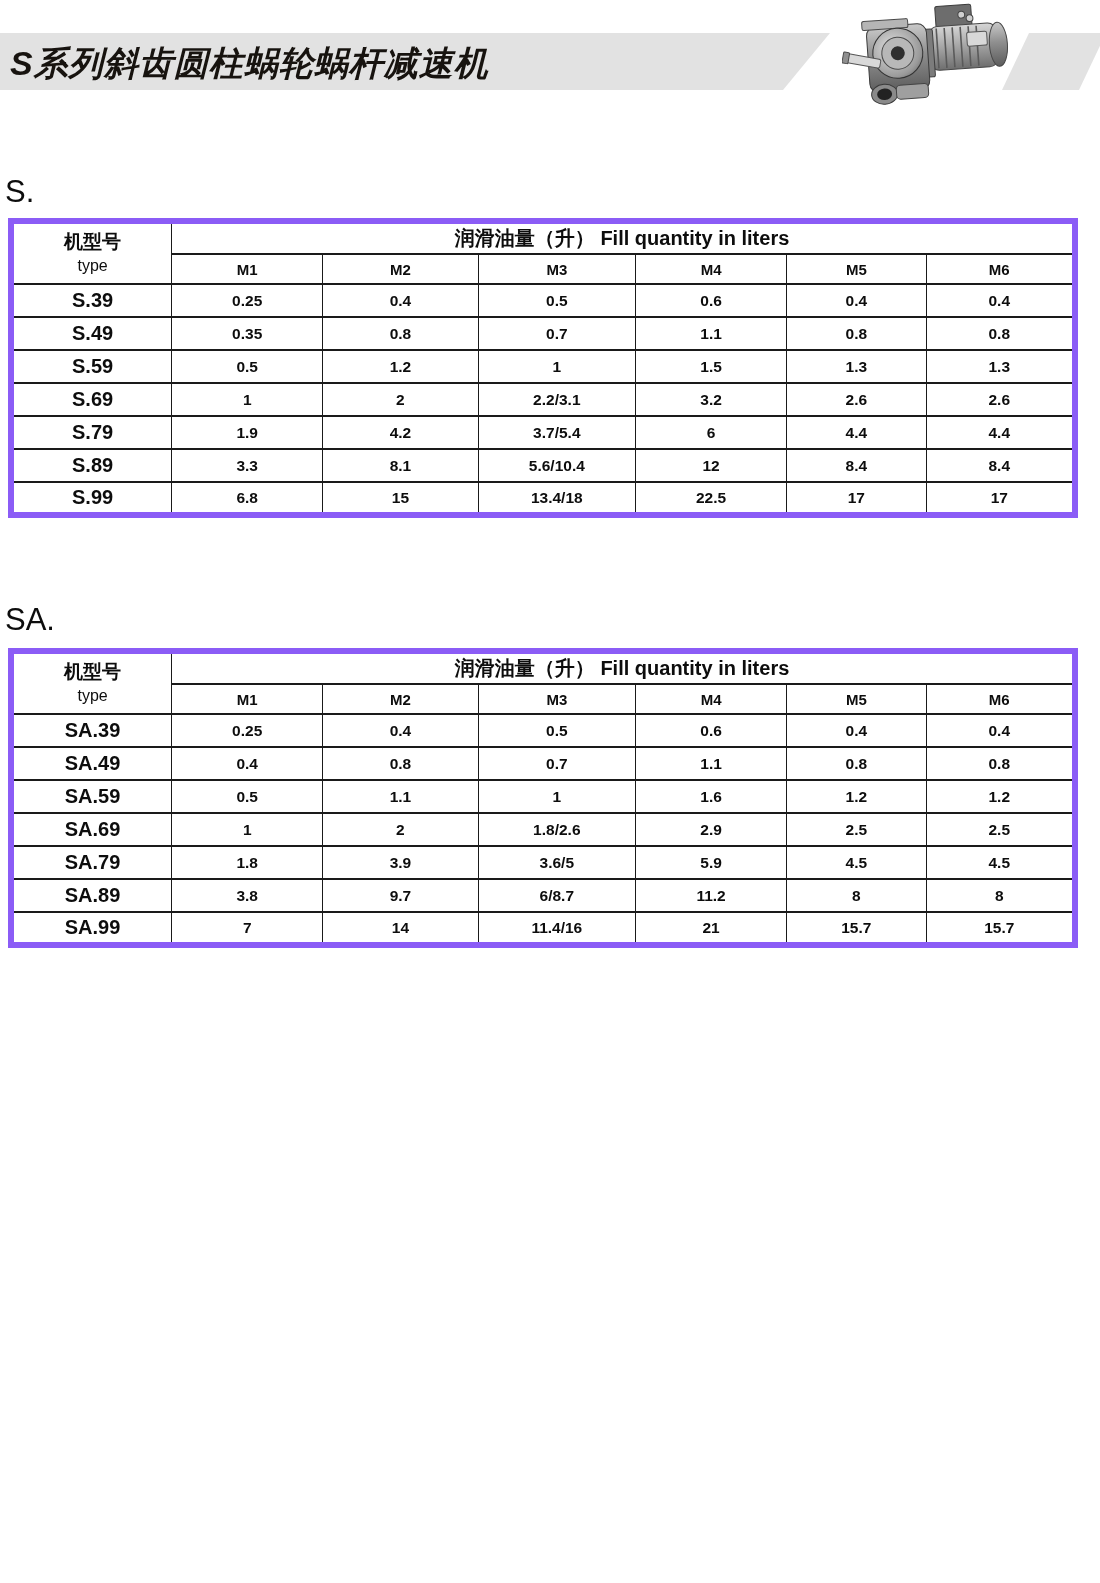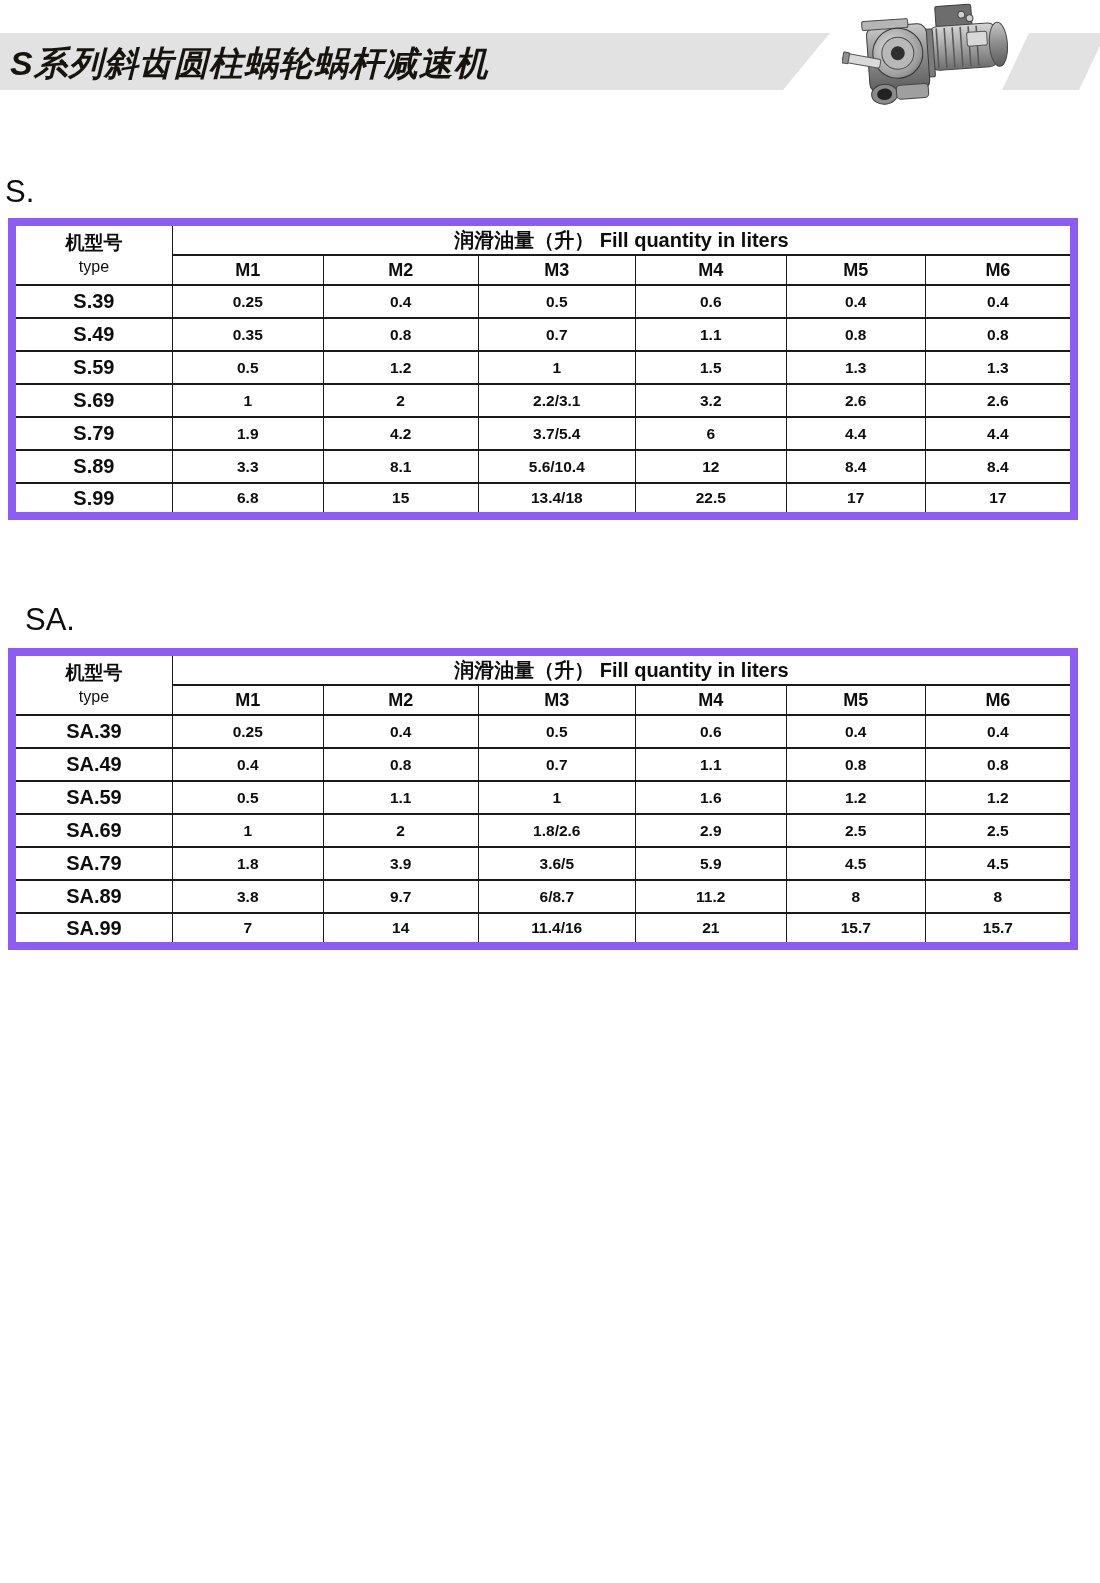--- a/index.html
+++ b/index.html
@@ -61,30 +61,30 @@
   
   .series-label {
     position: absolute;
     left: 5px;
     margin: 0;
     font-size: 31px;
     font-weight: normal;
     color: #0d0d0d;
   }
   .series-label.s  { top: 174px; }
-  .series-label.sa { top: 602px; margin-left: 20px; }
+  .series-label.sa { top: 602px; }
 
   
   .lube-table {
     position: absolute;
     left: 8px;
     width: 1070px;
     border-collapse: collapse;
     table-layout: fixed;
-    border: 8px solid #8b5cf6;
+    border: 6px solid #8b5cf6;
   }
   .lube-table.t1 { top: 218px; }
   .lube-table.t2 { top: 648px; }
 
   .lube-table col.c-type { width: 15.1%; }
   .lube-table col.c-m1 { width: 14.2%; }
   .lube-table col.c-m2 { width: 14.6%; }
   .lube-table col.c-m3 { width: 14.8%; }
   .lube-table col.c-m4 { width: 14.2%; }
   .lube-table col.c-m5 { width: 13.1%; }
@@ -105,21 +105,21 @@
 
   .lube-table .type-header { font-size: 19px; line-height: 24px; }
   .lube-table .type-header .zh { font-weight: bold; display: block; }
   .lube-table .type-header .en { font-weight: normal; display: block; font-size: 16px; }
 
   .lube-table .qty-header {
     font-size: 20px;
     font-weight: bold;
     border-bottom-width: 2.5px;
   }
-  .lube-table .m-col { font-size: 18px; font-weight: bold; }
+  .lube-table .m-col { font-size: 15px; font-weight: bold; }
 
   .lube-table tbody .type-cell { font-size: 20px; font-weight: bold; margin-top: 16px; }
   .lube-table tbody .val-cell  { font-size: 15.5px; font-weight: bold; }
 </style>
 </head>
 <body>
 
 <div class="page">
 
   <div class="band-left"></div>

